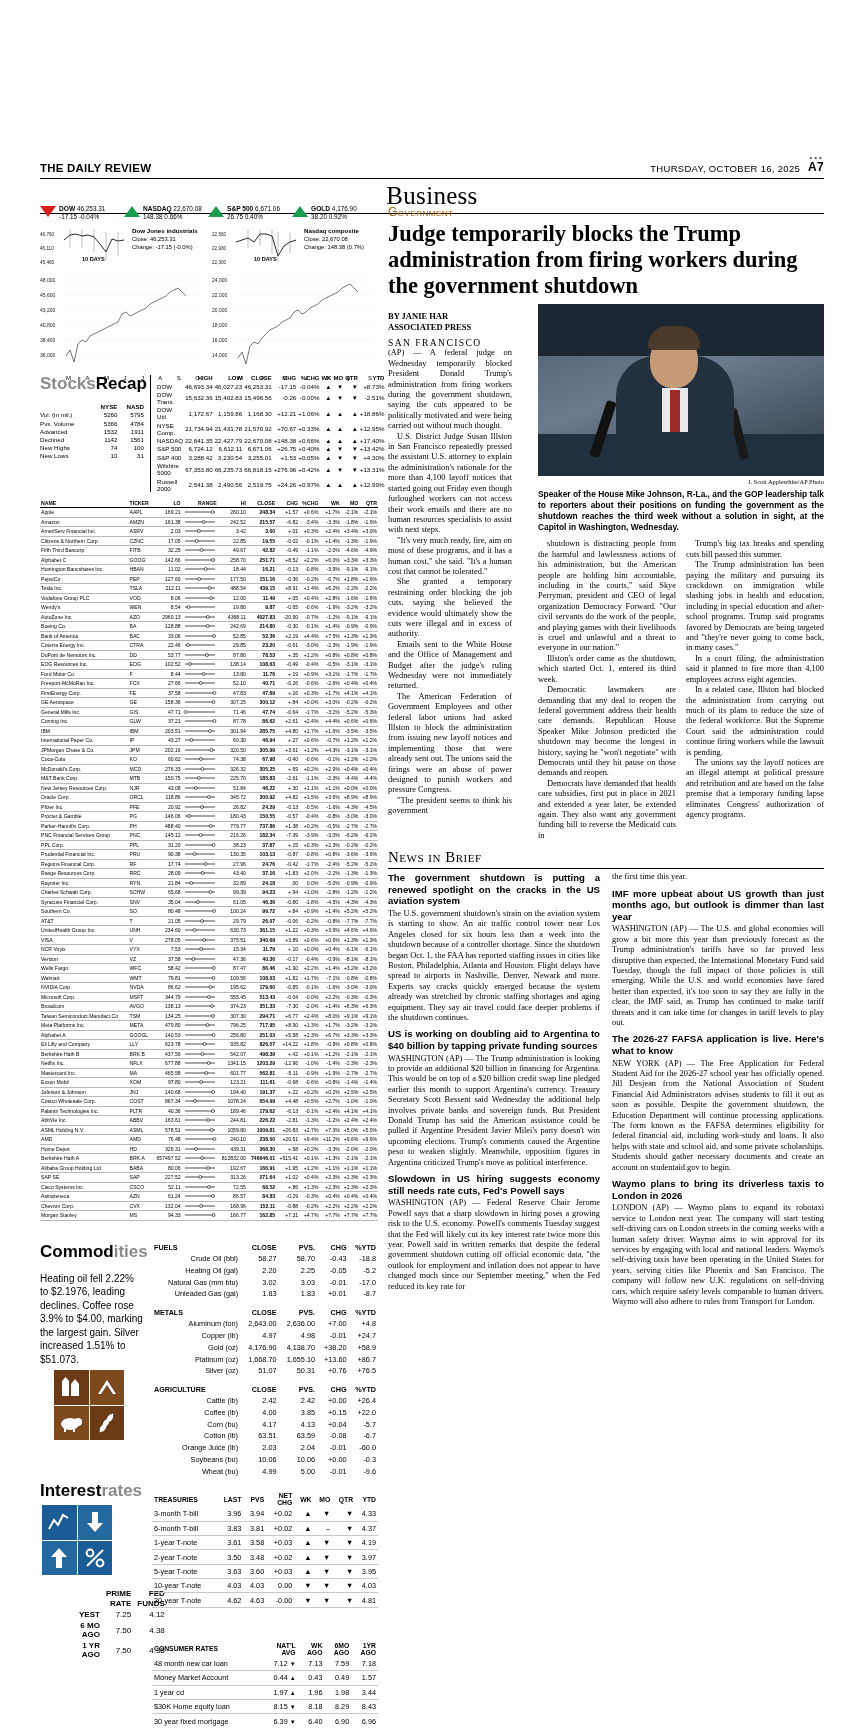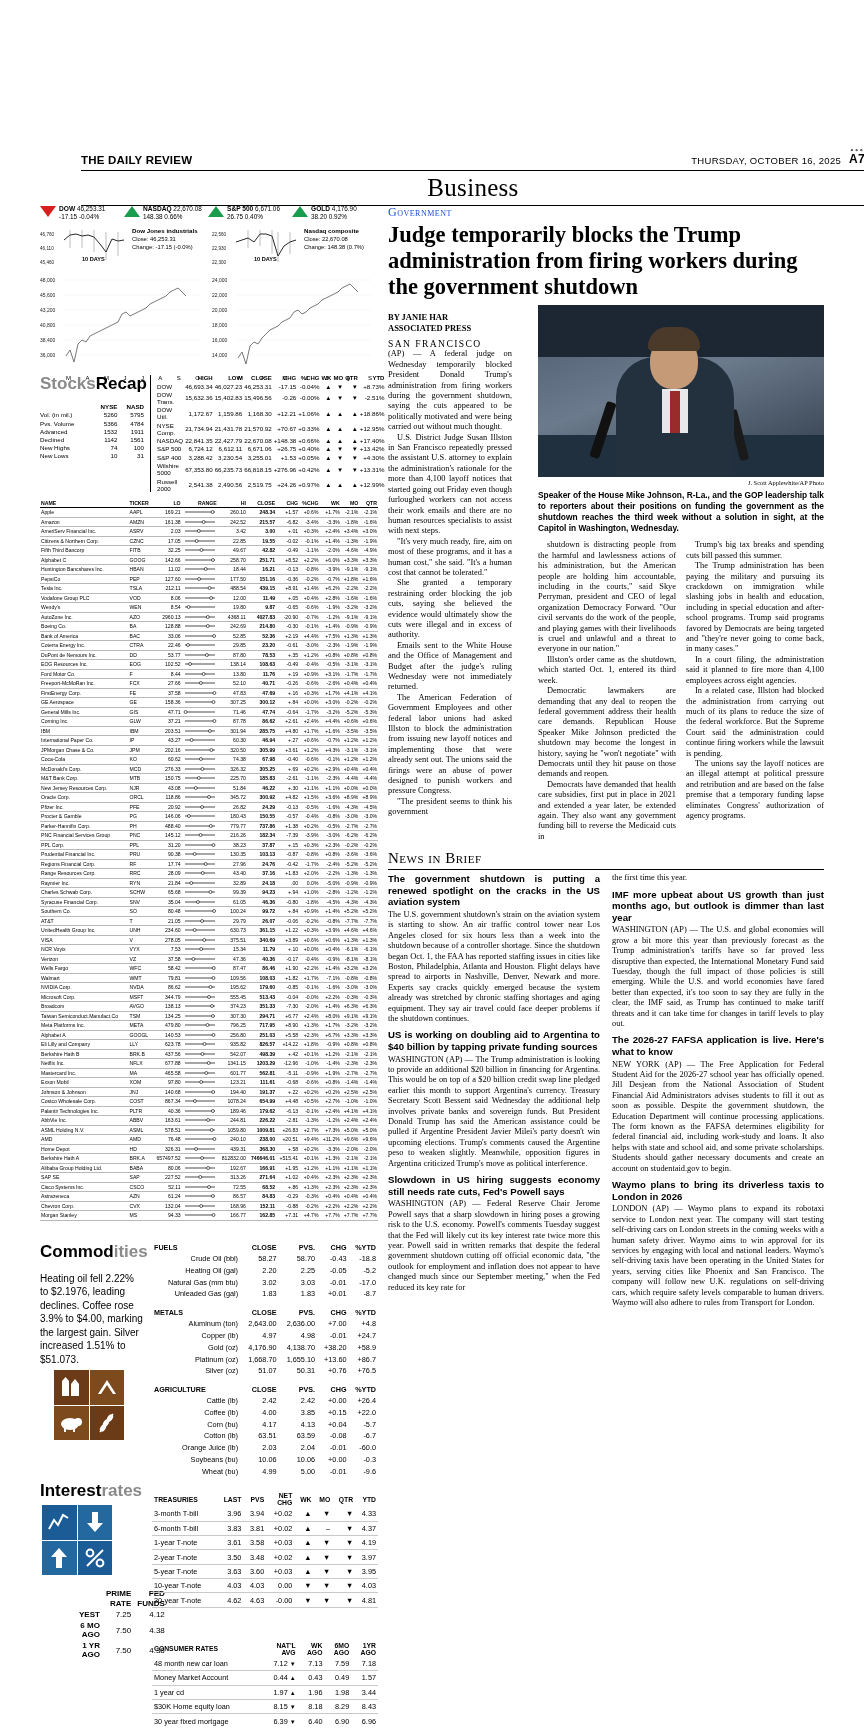--- a/index.html
+++ b/index.html
@@ -8,21 +8,21 @@
     width: 864px; height: 1728px;
     background: #ffffff;
     font-family: "Liberation Sans", sans-serif;
     color: #000;
     position: relative;
     overflow: hidden;
   }
   .page { position:absolute; left:0; top:0; width:864px; height:1728px; padding: 0; }
 
   
-  .masthead { position:absolute; left:40px; top:152px; width:784px;margin-left:41px; }
+  .masthead { position:absolute; left:40px; top:160px; width:784px; }
   .mh-row { display:flex; justify-content:space-between; align-items:flex-end; }
   .mh-left { font-family:"Liberation Sans", sans-serif; font-weight:bold; font-size:11.5px; letter-spacing:0.2px; }
   .mh-right { font-family:"Liberation Sans", sans-serif; font-size:9.5px; letter-spacing:0.3px; display:flex; align-items:flex-end; gap:8px; }
   .mh-page { font-weight:bold; font-size:12px; position:relative; }
   .mh-page .dots { position:absolute; top:-6px; left:1px; font-size:6px; letter-spacing:1px; }
   .mh-rule { border-top:1.2px solid #000; margin-top:4px; }
   .section-title { text-align:center; font-family:"Liberation Serif", serif; font-size:25px; margin-top:3px; letter-spacing:0.3px; }
   .mh-rule2 { border-top:0.8px solid #000; margin-top:3px; }
 
   
@@ -100,21 +100,21 @@
   .tre-tbl th.l { text-align:left; }
   .tre-tbl td { text-align:right; padding:2.2px 2px; border-bottom:0.4px solid #c9c9c9; }
   .tre-tbl td.l { text-align:left; }
   .prime { font-size:8px; margin-top:14px; margin-left:36px; }
   .prime table { border-collapse:collapse; font-size:8px; }
   .prime th { font-weight:bold; text-align:right; padding:0 3px; line-height:10px;}
   .prime td { text-align:right; padding:1px 3px; }
   .prime td.l { text-align:right; font-weight:bold; }
 
   
-  .kicker { font-family:Liberation Serif, serif; font-size:12px; letter-spacing:0.5px; color:#1d4ed8; font-variant:small-caps; }
+  .kicker { font-family:Liberation Sans, sans-serif; font-size:12px; letter-spacing:0.5px; color:#a16207; font-variant:small-caps; }
   .headline { font-family:"Liberation Serif", serif; font-weight:bold; font-size:22.5px; line-height:26px; margin-top:2px; }
   .byline { font-size:8.5px; font-weight:bold; line-height:11px; margin-top:7px; }
   .news-cols { display:flex; gap:26px; margin-top:5px; }
   .nc { width:138px; font-family:"Liberation Serif", serif; font-size:8.4px; line-height:10.4px; text-align:justify; }
   .nc p { margin:0; text-indent:9px; }
   .nc p.first { text-indent:0; }
   .dropcapline { font-family:"Liberation Serif", serif; font-size:9.6px; letter-spacing:1.4px; }
 
   .photo { width:286px; height:172px; background:linear-gradient(160deg,#4a5a6d 0%,#6b7a8c 45%,#2e3947 100%); position:relative; overflow:hidden; }
   .photo .suit { position:absolute; left:78px; top:52px; width:118px; height:120px; background:#23313f; border-radius:40px 40px 0 0;}

